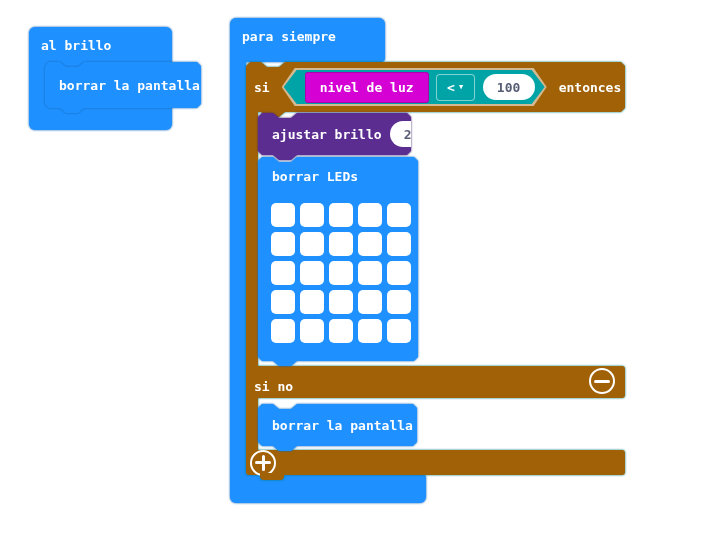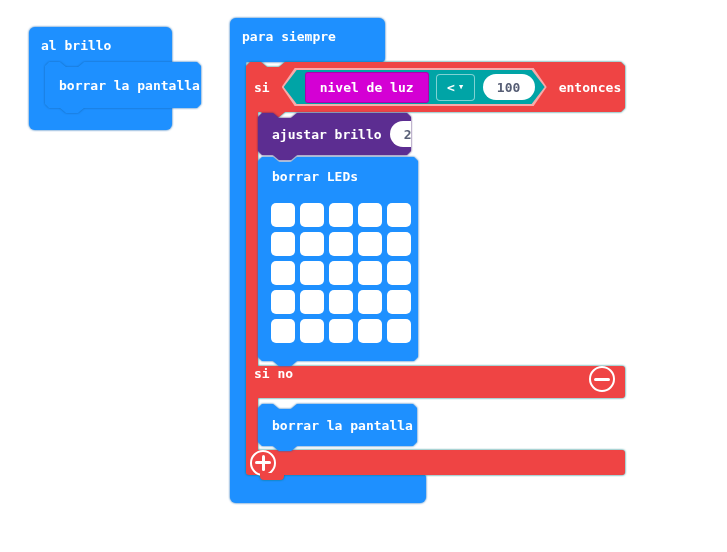--- a/index.html
+++ b/index.html
@@ -2,21 +2,21 @@
 <html><head>
 <meta charset="utf-8">
 <style>
   html,body{margin:0;padding:0;background:#fff;}
   .scene{position:relative;width:727px;height:552px;background:#FFFFFF;overflow:hidden;
          font-family:"DejaVu Sans Mono","Liberation Mono",monospace;font-weight:700;
          font-size:13px;color:#fff;}
   .layer{position:absolute;left:0;top:0;width:0;height:0;}
   .abs{position:absolute;box-sizing:border-box;}
   .blue{background:#1E90FF;}
-  .teal{background:#ef4444;}
+  .teal{background:#a16207;}
   .purple{background:#5C2D91;}
   .ds-blue{filter:drop-shadow(0 0 1px #1467B5);}
   .ds-teal{filter:drop-shadow(0 0 1px #007C7E);}
   .ds-purple{filter:drop-shadow(0 0 1px #43216B);}
   
   .stmt{clip-path:polygon(4px 0px,15px 0px,21px 5px,33px 5px,39px 0px,
         calc(100% - 4px) 0px,100% 4px,100% calc(100% - 9px),
         calc(100% - 4px) calc(100% - 5px),39px calc(100% - 5px),33px 100%,21px 100%,
         15px calc(100% - 5px),4px calc(100% - 5px),0px calc(100% - 9px),0px 4px);
         display:flex;align-items:center;padding:0 10px 5px 14px;}
@@ -90,21 +90,21 @@
           <div class="pill-num">
             <span>100</span>
           </div>
         </div>
       </div>
       <span class="row-label">entonces</span>
     </div>
 
     <div class="abs teal" style="left:246px;top:108px;width:12px;height:262px;"></div>
 
-    <div class="abs teal" style="left:246px;top:366px;width:379px;height:32px;border-radius:3px;display:flex;align-items:flex-start;padding:0 10px 4px 8px;">
+    <div class="abs teal" style="left:246px;top:366px;width:379px;height:32px;border-radius:3px;display:flex;align-items:flex-end;padding:0 10px 4px 8px;">
       <span class="row-label">si no</span>
       <span class="circle-btn" style="margin-left:auto;"></span>
     </div>
     <div class="abs teal" style="left:246px;top:396px;width:12px;height:56px;"></div>
 
     <div class="abs teal" style="left:246px;top:450px;width:379px;height:25px;border-radius:3px;display:flex;align-items:center;padding-left:4px;">
       <span class="circle-btn plus"></span>
     </div>
     <div class="abs teal" style="left:260px;top:473px;width:24px;height:7px;border-radius:0 0 4px 4px;"></div>
   </div>

